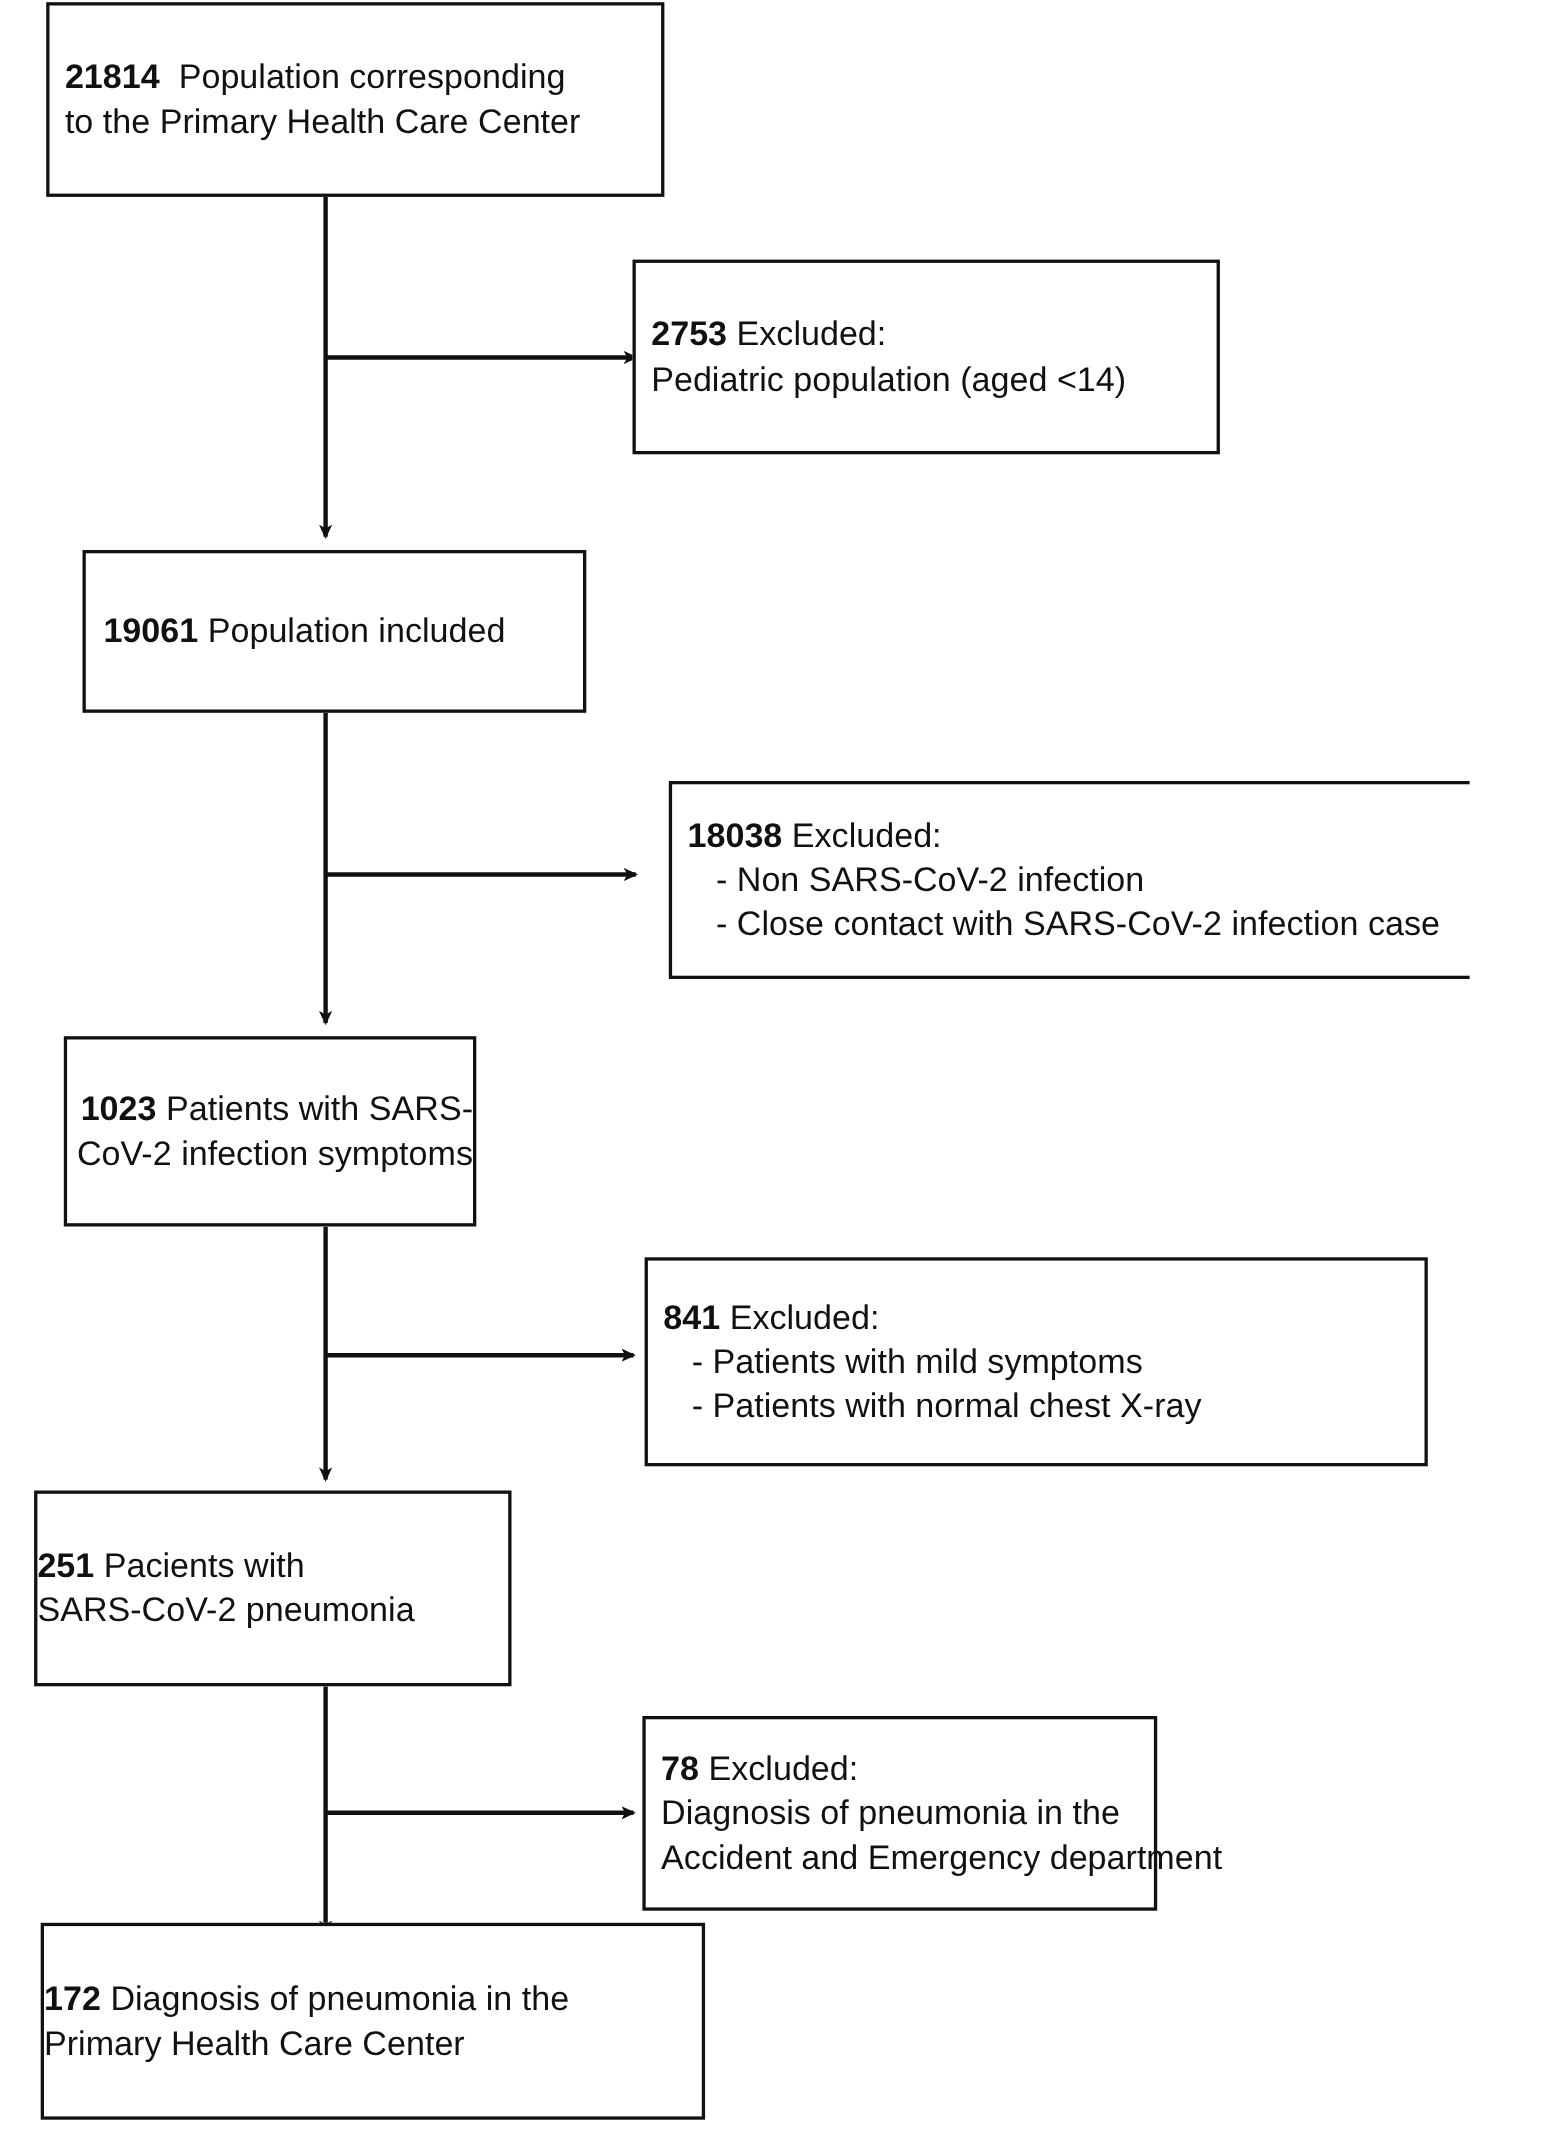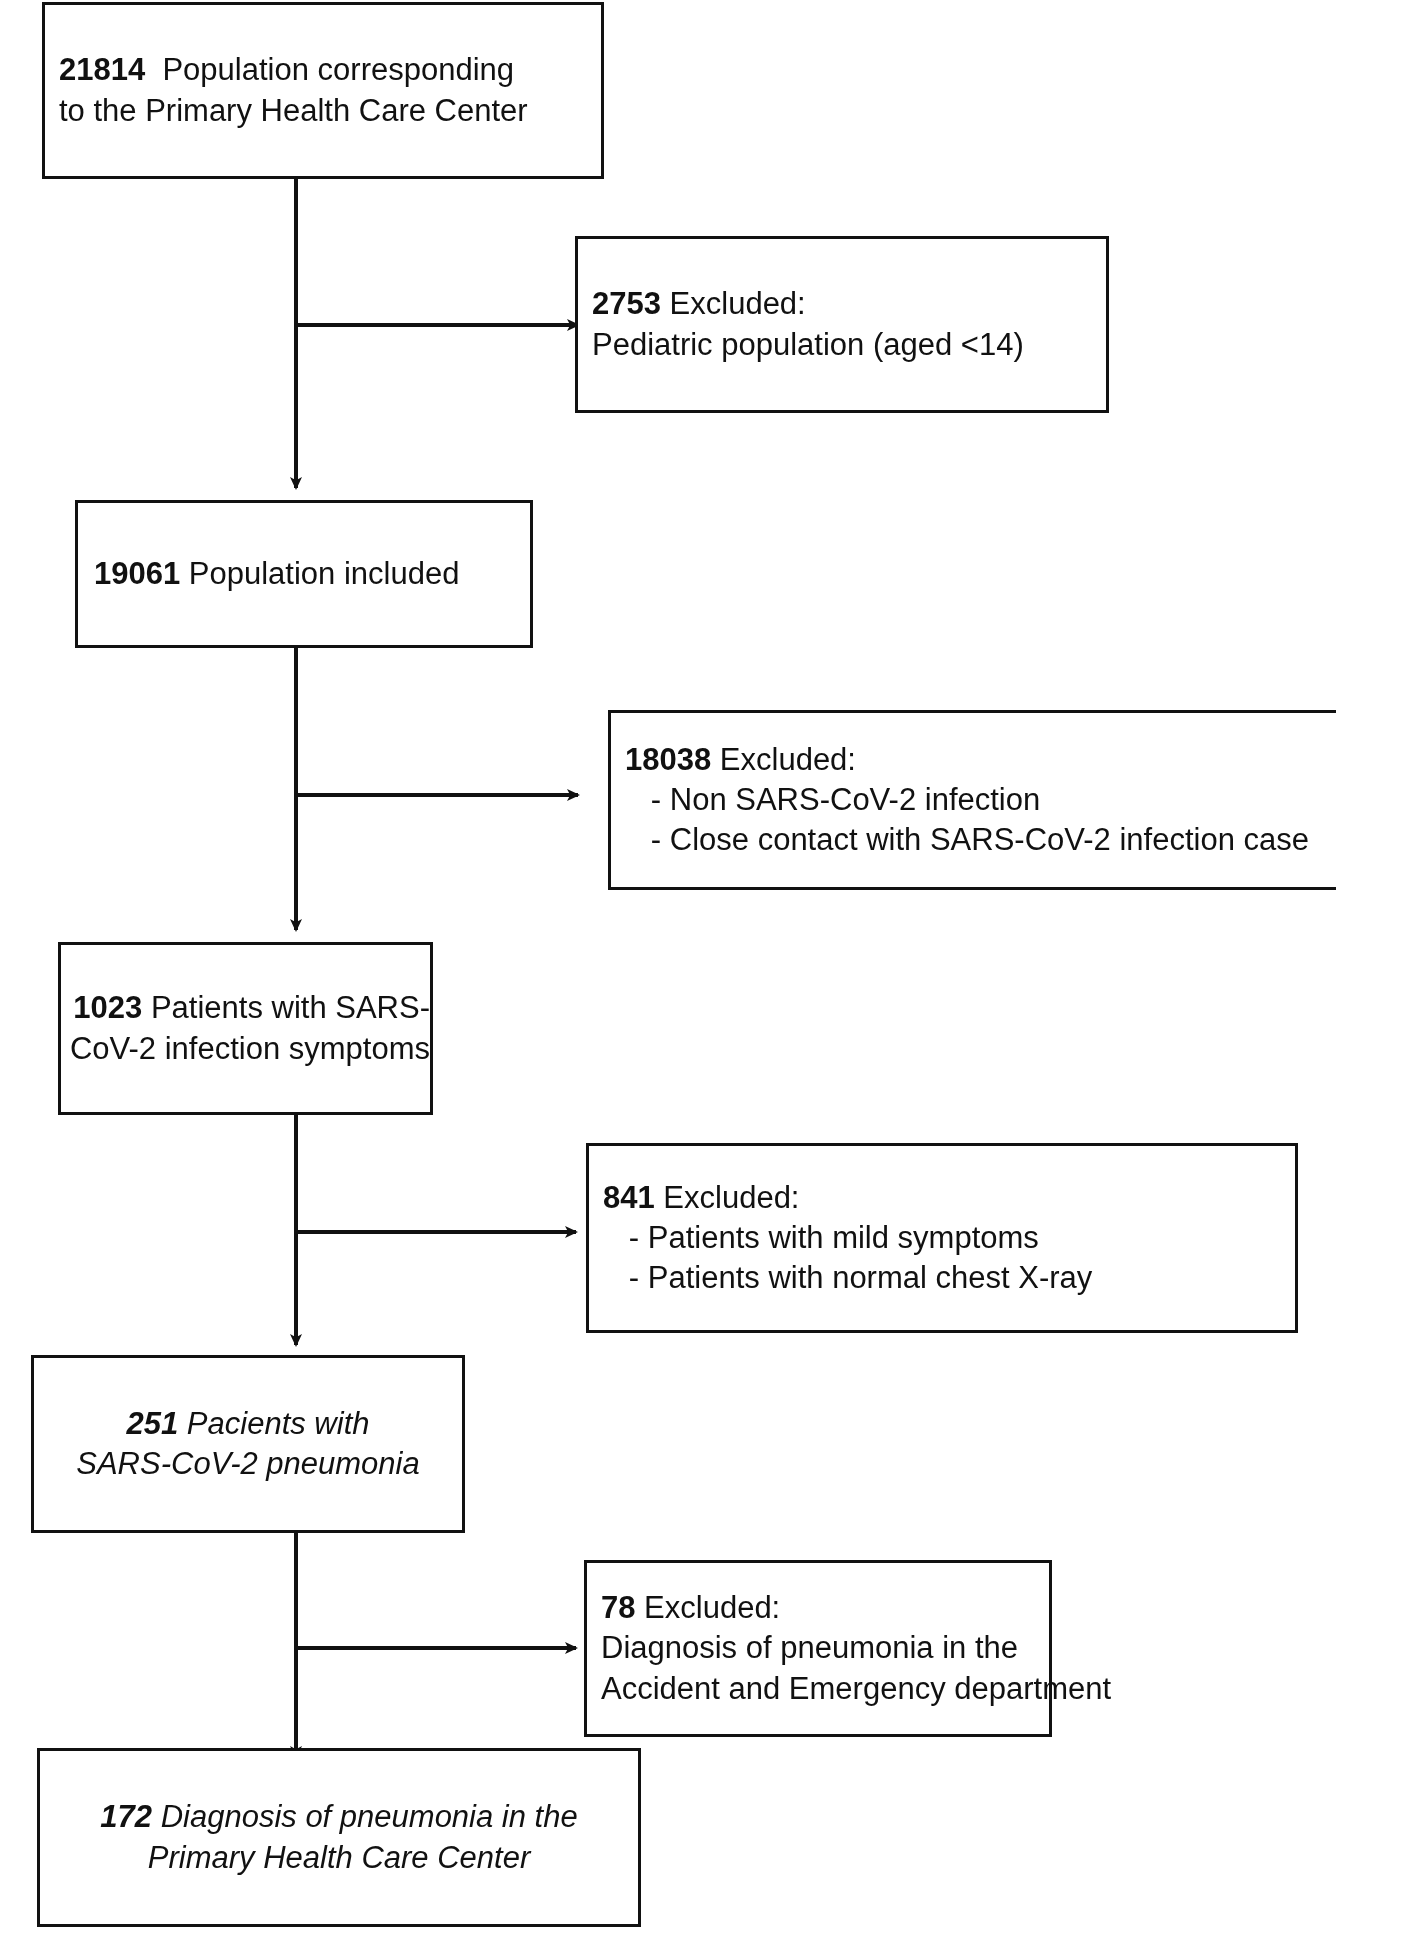--- a/index.html
+++ b/index.html
@@ -26,21 +26,21 @@
     color: #111111;
   }
   .node .line {
     font-size: 31px;
     line-height: 1.30;
     white-space: pre;
     letter-spacing: 0px;
   }
   .node.pad-left .line { padding-left: 14px; }
   .node.pad-left2 .line { padding-left: 16px; }
-  .node.centered { align-items: center; font-style: italic; }
+  .node.centered { align-items: flex-start; }
   .node.centered .line { text-align: center; }
   .num {
     font-weight: bold;
   }
   .connector-layer {
     position: absolute;
     left: 0;
     top: 0;
     width: 1416px;
     height: 1947px;

